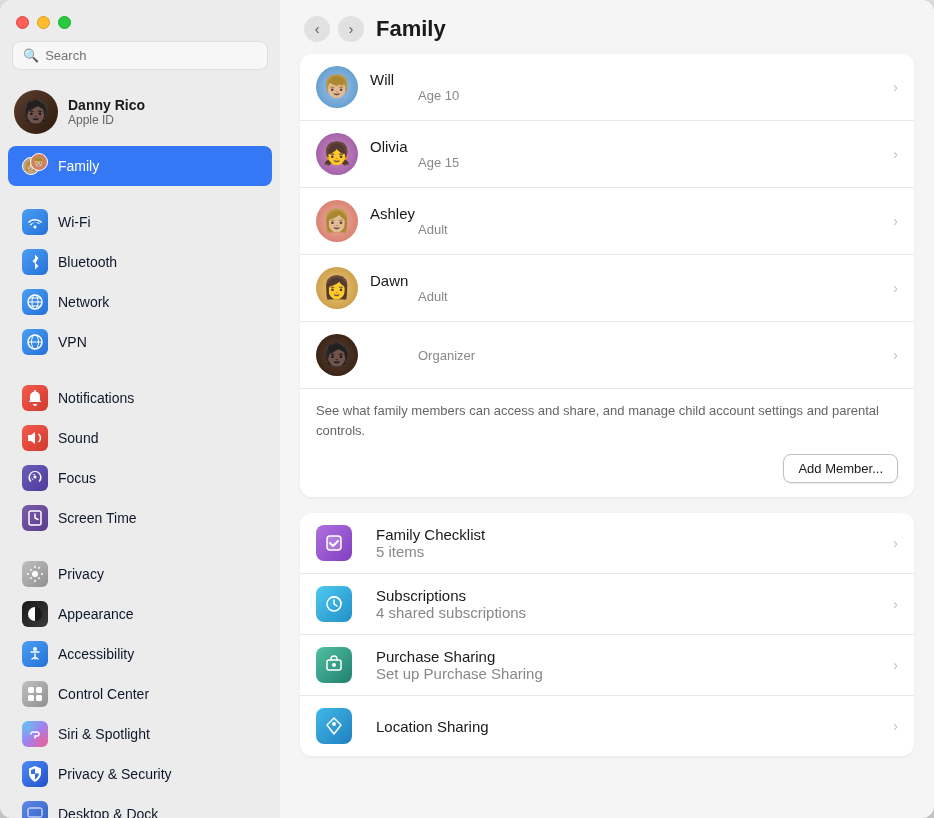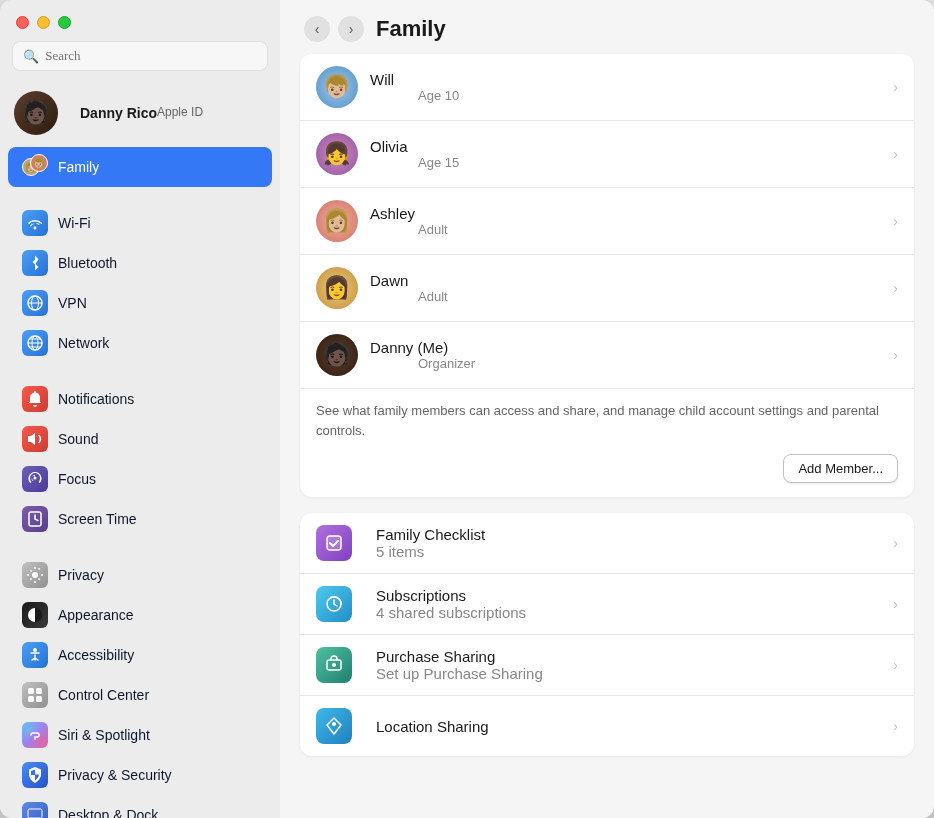--- a/index.html
+++ b/index.html
@@ -69,21 +69,20 @@
       font-size: 13px;
     }
 
     .search-input {
       background: transparent;
       border: none;
       outline: none;
       font-size: 13px;
       color: #888;
       width: 100%;
-      font-family: Liberation Serif, serif;
     }
 
     
     .user-profile {
       display: flex;
       align-items: center;
       gap: 10px;
       padding: 8px 14px;
       margin-bottom: 4px;
     }
@@ -94,21 +93,21 @@
       border-radius: 50%;
       background: linear-gradient(135deg, #5c3d2e, #2d1b0e);
       overflow: hidden;
       flex-shrink: 0;
       display: flex;
       align-items: center;
       justify-content: center;
       font-size: 22px;
     }
 
-    .user-info { display: flex; flex-direction: row; margin-left: 12px; }
+    .user-info { display: flex; flex-direction: column; }
     .user-name { font-size: 14px; font-weight: 600; color: #1a1a1a; }
     .user-subtitle { font-size: 12px; color: #666; }
 
     
     .sidebar-item {
       display: flex;
       align-items: center;
       gap: 10px;
       padding: 7px 14px;
       border-radius: 8px;
@@ -379,41 +378,41 @@
     <div class="sidebar-item">
       <div class="item-icon icon-bt">
         <svg width="12" height="18" viewBox="0 0 12 18" fill="white">
           <path d="M9.5 5L6 1.5v15l3.5-3.5-3-3 3-5zm-3 0l-3 3 3 3V5z"></path>
         </svg>
       </div>
       <span class="item-label">Bluetooth</span>
     </div>
 
     <div class="sidebar-item">
-      <div class="item-icon icon-vpn">
-        <svg width="16" height="16" viewBox="0 0 16 16" fill="white">
-          <circle cx="8" cy="8" r="7" stroke="white" stroke-width="1.5" fill="none"></circle>
-          <ellipse cx="8" cy="8" rx="3.5" ry="7" stroke="white" stroke-width="1" fill="none"></ellipse>
-          <line x1="1" y1="8" x2="15" y2="8" stroke="white" stroke-width="1"></line>
-        </svg>
-      </div>
-      <span class="item-label">VPN</span>
-    </div>
-
-    <div class="sidebar-item">
       <div class="item-icon icon-network">
         <svg width="16" height="16" viewBox="0 0 16 16" fill="white">
           <circle cx="8" cy="8" r="7" stroke="white" stroke-width="1.5" fill="none"></circle>
           <ellipse cx="8" cy="8" rx="3" ry="7" stroke="white" stroke-width="1" fill="none"></ellipse>
           <line x1="1" y1="8" x2="15" y2="8" stroke="white" stroke-width="1"></line>
           <line x1="2" y1="4" x2="14" y2="4" stroke="white" stroke-width="1"></line>
           <line x1="2" y1="12" x2="14" y2="12" stroke="white" stroke-width="1"></line>
         </svg>
       </div>
       <span class="item-label">Network</span>
+    </div>
+
+    <div class="sidebar-item">
+      <div class="item-icon icon-vpn">
+        <svg width="16" height="16" viewBox="0 0 16 16" fill="white">
+          <circle cx="8" cy="8" r="7" stroke="white" stroke-width="1.5" fill="none"></circle>
+          <ellipse cx="8" cy="8" rx="3.5" ry="7" stroke="white" stroke-width="1" fill="none"></ellipse>
+          <line x1="1" y1="8" x2="15" y2="8" stroke="white" stroke-width="1"></line>
+        </svg>
+      </div>
+      <span class="item-label">VPN</span>
     </div>
 
     <div class="sidebar-separator"></div>
 
     <div class="sidebar-item">
       <div class="item-icon icon-notif">
         <svg width="14" height="16" viewBox="0 0 14 16" fill="white">
           <path d="M7 0C6.45 0 6 .45 6 1v.5C3.72 2.06 2 4.07 2 6.5v4l-1 1v.5h12v-.5l-1-1v-4C12 4.07 10.28 2.06 8 1.5V1c0-.55-.45-1-1-1zm0 16c1.1 0 2-.9 2-2H5c0 1.1.9 2 2 2z"></path>
         </svg>
       </div>
@@ -574,21 +573,20 @@
           <div class="member-info">
             <div class="member-name">Dawn</div>
             <div class="member-role">Adult</div>
           </div>
           <span class="chevron">›</span>
         </div>
 
         <div class="member-row">
           <div class="member-avatar av-danny">🧑🏿</div>
           <div class="member-info">
-            <div class="member-name">Danny (Me)</div>
             <div class="member-role">Organizer</div>
           </div>
           <span class="chevron">›</span>
         </div>
 
         <div class="description">
           <p>See what family members can access and share, and manage child account settings and parental controls.</p>
         </div>
 
         <div class="add-member-row">

